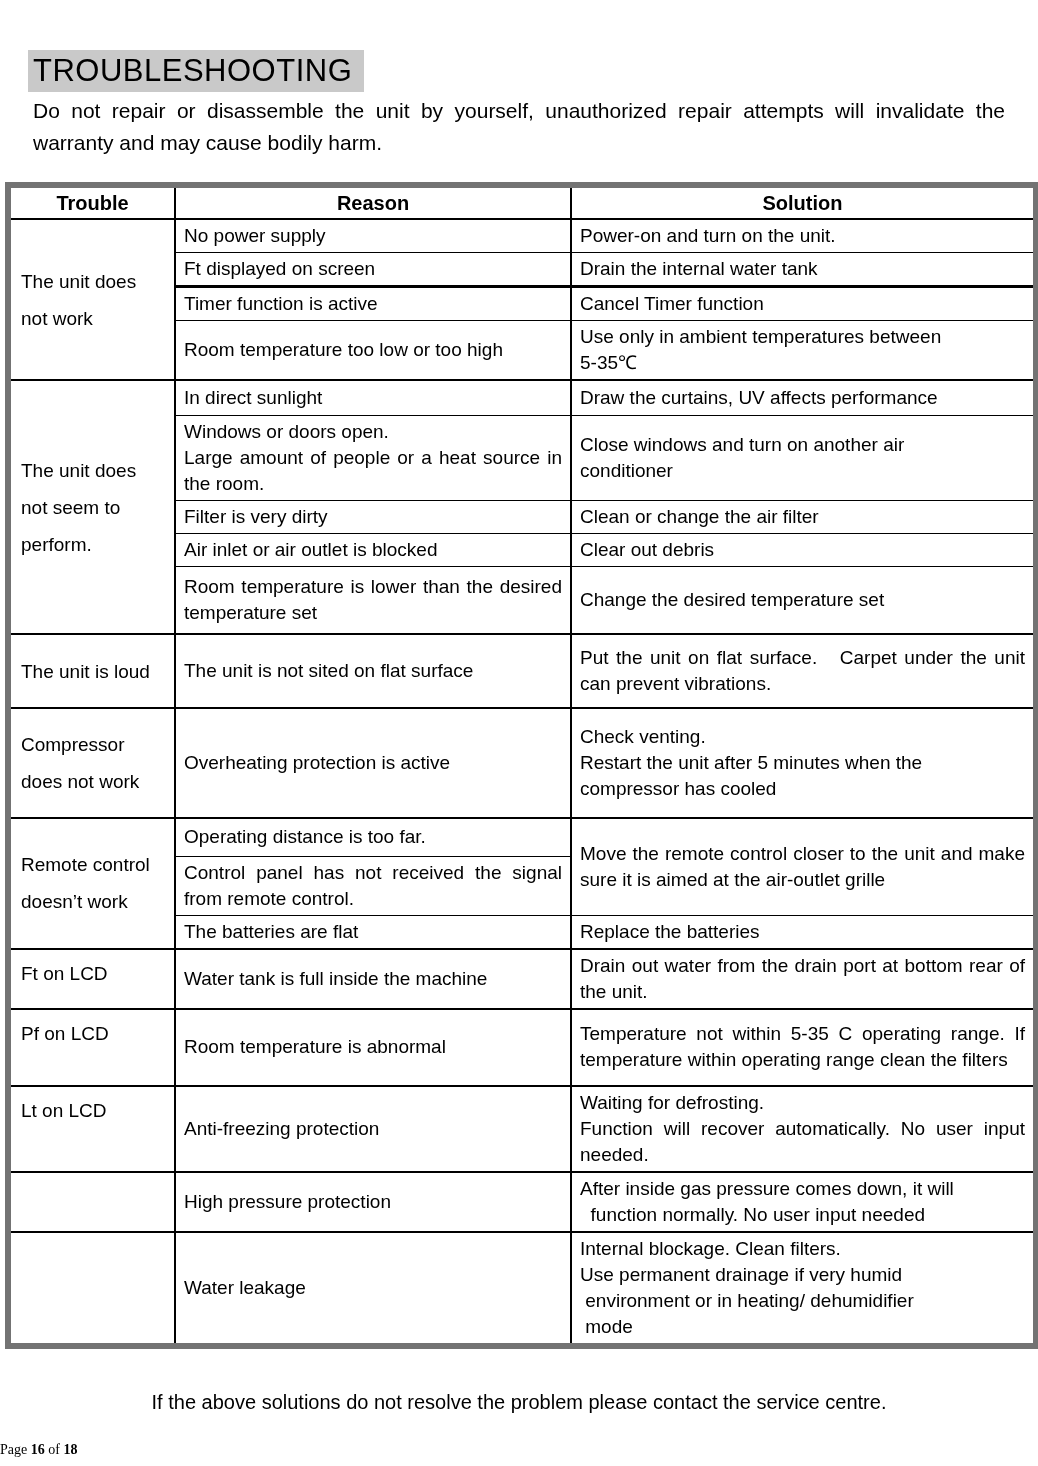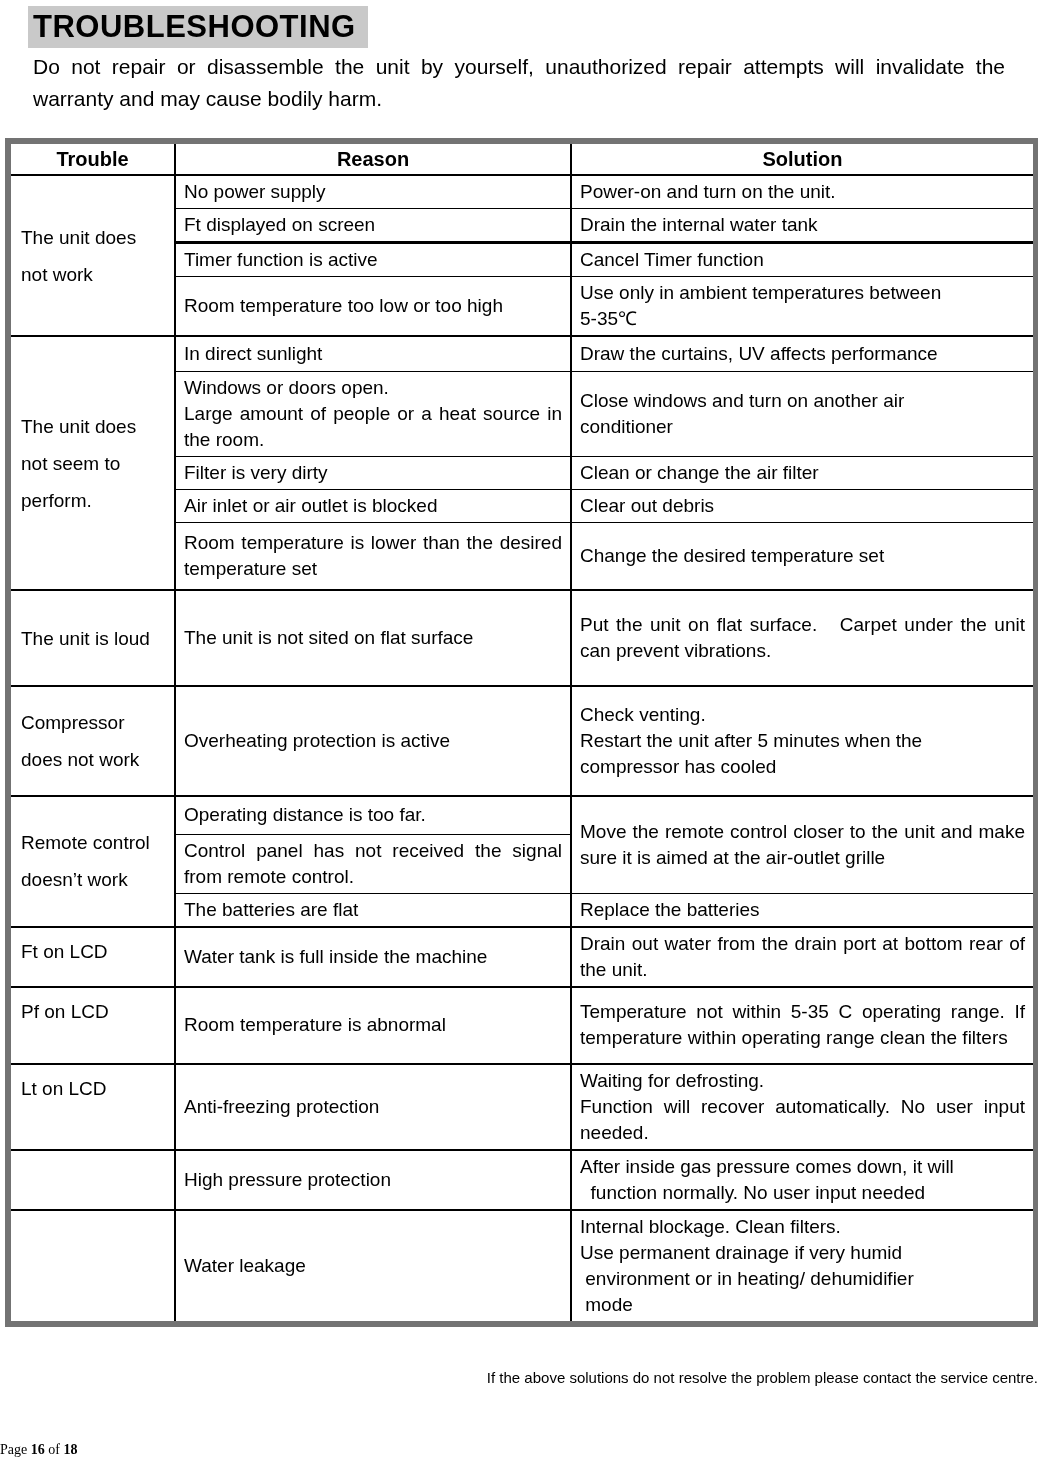--- a/index.html
+++ b/index.html
@@ -21,23 +21,24 @@
   }
   
   .title-wrap {
     margin: 6px 0 0 28px;
   }
   .title-highlight {
     display: inline-block;
     background: #c9c9c9;
     padding: 2px 12px 3px 5px;
     font-size: 31px;
-    font-weight: bold;
+    font-weight: normal;
     letter-spacing: 0.5px;
     line-height: 37px;
+    margin-top: 44px;
   }
   
   .intro {
     margin: 3px 33px 0 33px;
     font-size: 21px;
     line-height: 31.5px;
     text-align: justify;
   }
   
   .tbl-wrap {
@@ -92,35 +93,35 @@
   
   .tbl tbody tr:nth-child(1)  { height: 33px; }
   .tbl tbody tr:nth-child(2)  { height: 29px; }
   .tbl tbody tr:nth-child(3)  { height: 29px; }
   .tbl tbody tr:nth-child(4)  { height: 56px; }
   .tbl tbody tr:nth-child(5)  { height: 35px; }
   .tbl tbody tr:nth-child(6)  { height: 76px; }
   .tbl tbody tr:nth-child(7)  { height: 29px; }
   .tbl tbody tr:nth-child(8)  { height: 29px; margin-top: 32px; }
   .tbl tbody tr:nth-child(9)  { height: 68px; }
-  .tbl tbody tr:nth-child(10) { height: 96px; }
+  .tbl tbody tr:nth-child(10) { height: 74px; }
   .tbl tbody tr:nth-child(11) { height: 110px; }
   .tbl tbody tr:nth-child(12) { height: 38px; }
   .tbl tbody tr:nth-child(13) { height: 52px; }
   .tbl tbody tr:nth-child(14) { height: 28px; }
   .tbl tbody tr:nth-child(15) { height: 53px; }
   .tbl tbody tr:nth-child(16) { height: 77px; }
   .tbl tbody tr:nth-child(17) { height: 78px; }
   .tbl tbody tr:nth-child(18) { height: 49px; }
   .tbl tbody tr:nth-child(19) { height: 103px; }
   
   .closing {
     margin-top: 42px;
-    text-align: right;
-    font-size: 15px;
+    text-align: center;
+    font-size: 20px;
   }
   
   .page-num {
     position: absolute;
     bottom: 8px;
     left: 0;
     width: 100%;
     text-align: left;
     font-family: "Liberation Serif", serif;
     font-size: 14px;

